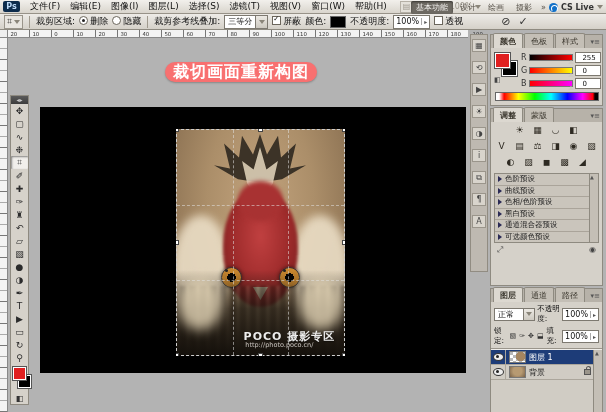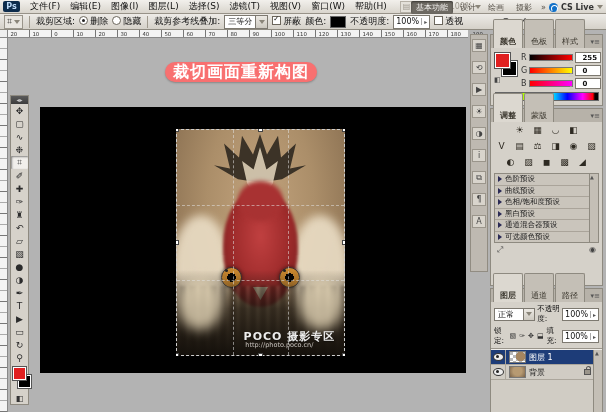--- a/index.html
+++ b/index.html
@@ -129,40 +129,40 @@
   
   .dock{position:absolute;left:470px;top:34px;width:18px;height:238px;background:#beb9b1;
     border:1px solid #918c82;box-sizing:border-box;display:flex;flex-direction:column;
     align-items:center;padding-top:4px;gap:9px;}
   .dock-icon{width:14px;height:13px;background:#d8d4cc;border:1px solid #9a958b;
     display:flex;align-items:center;justify-content:center;font-size:8px;color:#444;box-sizing:border-box;}
   
   .panel{position:absolute;left:490px;width:113px;background:#d5d1c9;border:1px solid #8e8a80;
     box-sizing:border-box;}
   .tabs{display:flex;height:13px;background:#b7b2a9;align-items:flex-end;padding-left:2px;gap:1px;}
-  .tab{padding:16px 6px 1px;font-size:8px;background:#c4bfb6;border:1px solid #8e8a80;border-bottom:none;
+  .tab{padding:2px 6px 1px;font-size:8px;background:#c4bfb6;border:1px solid #8e8a80;border-bottom:none;
     color:#3c382f;border-radius:2px 2px 0 0;}
   .tab.active{background:#dcd8d0;font-weight:bold;}
   .tab-menu{margin-left:auto;margin-right:2px;font-size:7px;color:#555;align-self:center;}
   
   .cp-body{position:relative;height:57px;}
   .cp-fg{position:absolute;left:4px;top:5px;width:13px;height:13px;border:1px solid #fff;outline:1px solid #555;z-index:2;}
   .cp-bg{position:absolute;left:11px;top:13px;width:13px;height:13px;border:1px solid #fff;outline:1px solid #555;}
   .cp-mini{position:absolute;left:3px;top:28px;font-size:7px;color:#444;}
   .sliders{position:absolute;left:30px;top:3px;width:80px;}
   .slrow{display:flex;align-items:center;height:13px;gap:2px;}
   .slrow .lbl{width:7px;font-size:8px;color:#333;}
   .slrow .bar{width:48px;height:5px;border:1px solid #777;position:relative;}
   .slrow .bar::after{content:"";position:absolute;right:-2px;bottom:-4px;width:0;height:0;
     border-left:3px solid transparent;border-right:3px solid transparent;border-bottom:4px solid #cfcbc3;}
   .slrow.i0 .bar{background:linear-gradient(90deg,#000,#f00);}
   .slrow.i1 .bar{background:linear-gradient(90deg,#f00,#ff0);}
   .slrow.i2 .bar{background:linear-gradient(90deg,#f00,#f0f);}
   .slrow .val{width:20px;height:9px;border:1px solid #7d7970;background:#fff;font-size:7px;
-    display:flex;align-items:center;padding-left:6px;font-weight:bold;}
+    display:flex;align-items:center;padding-left:6px;}
   .spectrum{position:absolute;left:4px;top:44px;width:104px;height:9px;border:1px solid #666;box-sizing:border-box;
     background:linear-gradient(90deg,#fff 0 3%,#f00 8%,#ff0 22%,#0f0 38%,#0ff 54%,#00f 70%,#f0f 85%,#f00 95%,#000 97% 100%);}
   
   .adj-hint{padding:3px 5px 1px;color:#6e695f;font-size:8px;}
   .adj-row{display:flex;justify-content:center;gap:5px;padding:2px 0;}
   .adj-ic{width:13px;height:12px;display:flex;align-items:center;justify-content:center;font-size:9px;color:#2e2a22;}
   .presets{margin:3px 3px 0 3px;border:1px solid #8e8a80;background:#d9d5cd;position:relative;padding-right:8px;}
   .preset-row{display:flex;align-items:center;height:10.5px;border-bottom:1px solid #aaa49a;
     background:#cac5bc;padding-left:3px;gap:3px;}
   .preset-row:last-of-type{border-bottom:none;}
@@ -560,21 +560,21 @@
           </div>
 
           <div class="preset-row i1">
             <span class="tri"></span>
             <span class="pl">曲线预设</span>
           </div>
 
 
           <div class="preset-row i3">
             <span class="tri"></span>
-            <span class="pl">色相/饱和度预设</span>
+            <span class="pl">色相/色阶预设</span>
           </div>
 
           <div class="preset-row i4">
             <span class="tri"></span>
             <span class="pl">黑白预设</span>
           </div>
 
           <div class="preset-row i5">
             <span class="tri"></span>
             <span class="pl">通道混合器预设</span>

